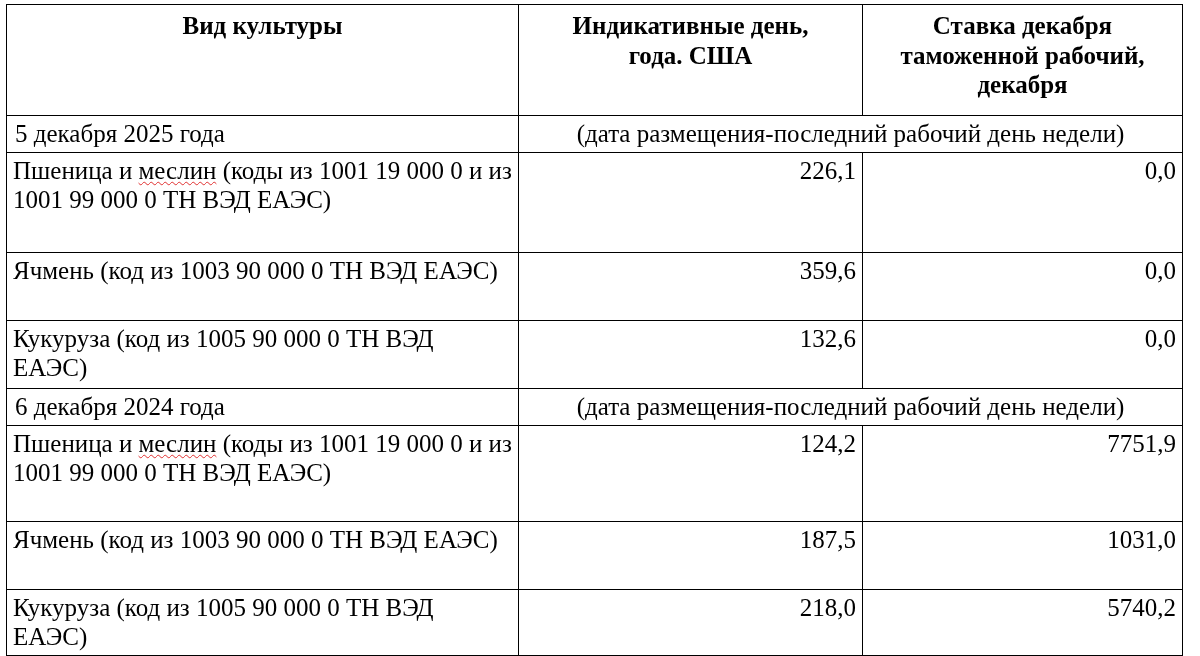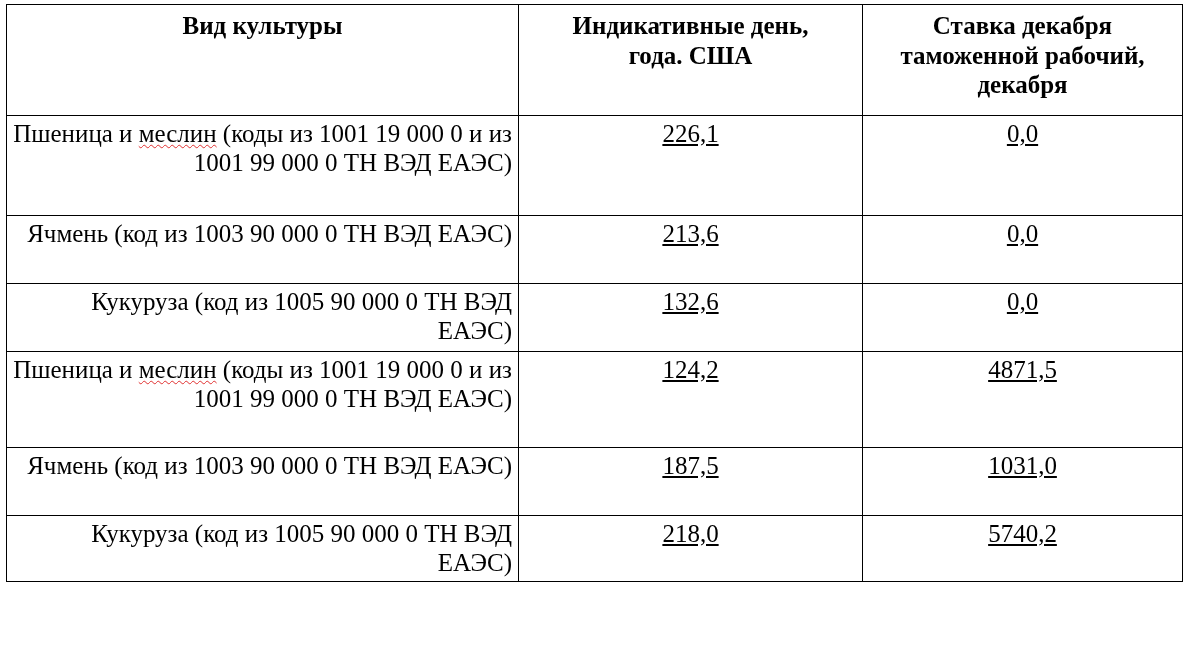--- a/index.html
+++ b/index.html
@@ -40,26 +40,25 @@
   }
   table.grain-table thead th {
     text-align: center;
     font-weight: bold;
     padding: 6px 10px 8px 10px;
     line-height: 1.18;
     height: 96px;
     vertical-align: top;
   }
   td.culture {
-    text-align: right;
+    text-align: left;
     padding-left: 8px;
   }
   td.num {
-    text-align: center;
-    text-decoration: underline;
+    text-align: right;
   }
   tr.date-row td.date-cell {
     text-align: left;
     padding-left: 8px;
     white-space: nowrap;
   }
   tr.date-row td.note-cell {
     text-align: center;
     white-space: nowrap;
     padding-left: 2px;
@@ -102,48 +101,56 @@
         </th>
         <th>
           <span>Ставка декабря</span><br>
           <span>таможенной рабочий,</span><br>
           <span>декабря</span>
         </th>
       </tr>
     </thead>
     <tbody>
 
+      <tr class="date-row">
+        <td class="date-cell">5 декабря 2025 года</td>
+        <td class="note-cell" colspan="2">(дата размещения-последний рабочий день недели)</td>
+      </tr>
 
       <tr class="row-h1">
         <td class="culture">
           <span>Пшеница и </span><span class="spell">меслин</span><span> (коды из 1001 19 000 0 и из 1001 99 000 0 ТН ВЭД ЕАЭС)</span>
         </td>
         <td class="num">226,1</td>
         <td class="num">0,0</td>
       </tr>
 
       <tr class="row-h2">
         <td class="culture">Ячмень (код из 1003 90 000 0 ТН ВЭД ЕАЭС)</td>
-        <td class="num">213,6</td>
+        <td class="num">359,6</td>
         <td class="num">0,0</td>
       </tr>
 
       <tr class="row-h3">
         <td class="culture">Кукуруза (код из 1005 90 000 0 ТН ВЭД ЕАЭС)</td>
         <td class="num">132,6</td>
         <td class="num">0,0</td>
       </tr>
 
+      <tr class="date-row">
+        <td class="date-cell">6 декабря 2024 года</td>
+        <td class="note-cell" colspan="2">(дата размещения-последний рабочий день недели)</td>
+      </tr>
 
       <tr class="row-h4">
         <td class="culture">
           <span>Пшеница и </span><span class="spell">меслин</span><span> (коды из 1001 19 000 0 и из 1001 99 000 0 ТН ВЭД ЕАЭС)</span>
         </td>
         <td class="num">124,2</td>
-        <td class="num">4871,5</td>
+        <td class="num">7751,9</td>
       </tr>
 
       <tr class="row-h5">
         <td class="culture">Ячмень (код из 1003 90 000 0 ТН ВЭД ЕАЭС)</td>
         <td class="num">187,5</td>
         <td class="num">1031,0</td>
       </tr>
 
       <tr class="row-h6">
         <td class="culture">Кукуруза (код из 1005 90 000 0 ТН ВЭД ЕАЭС)</td>

